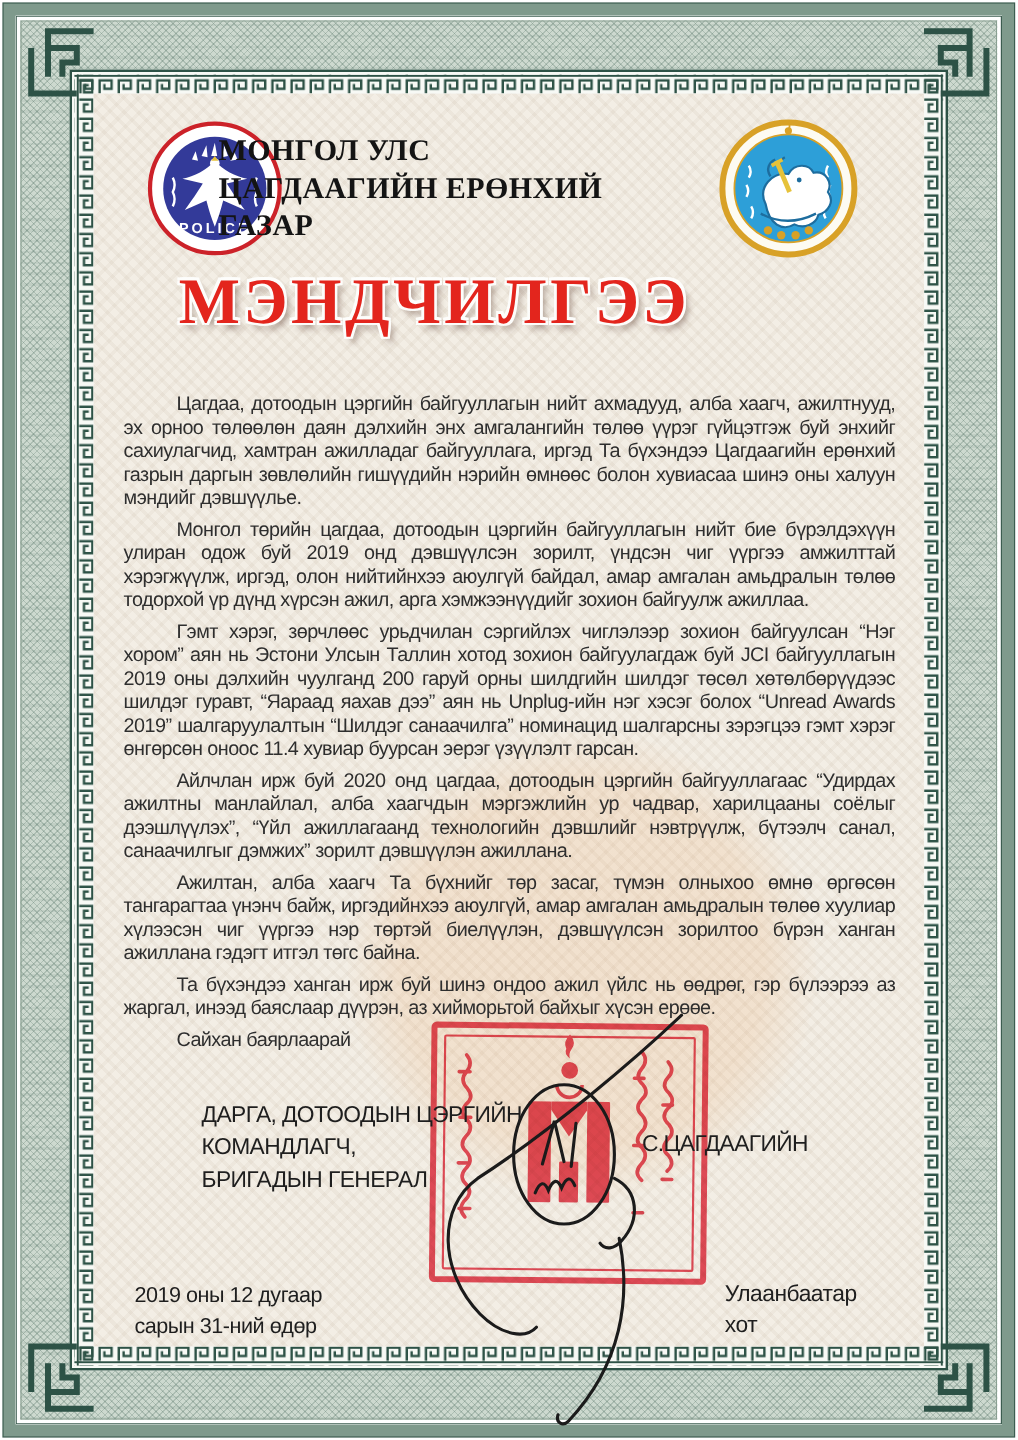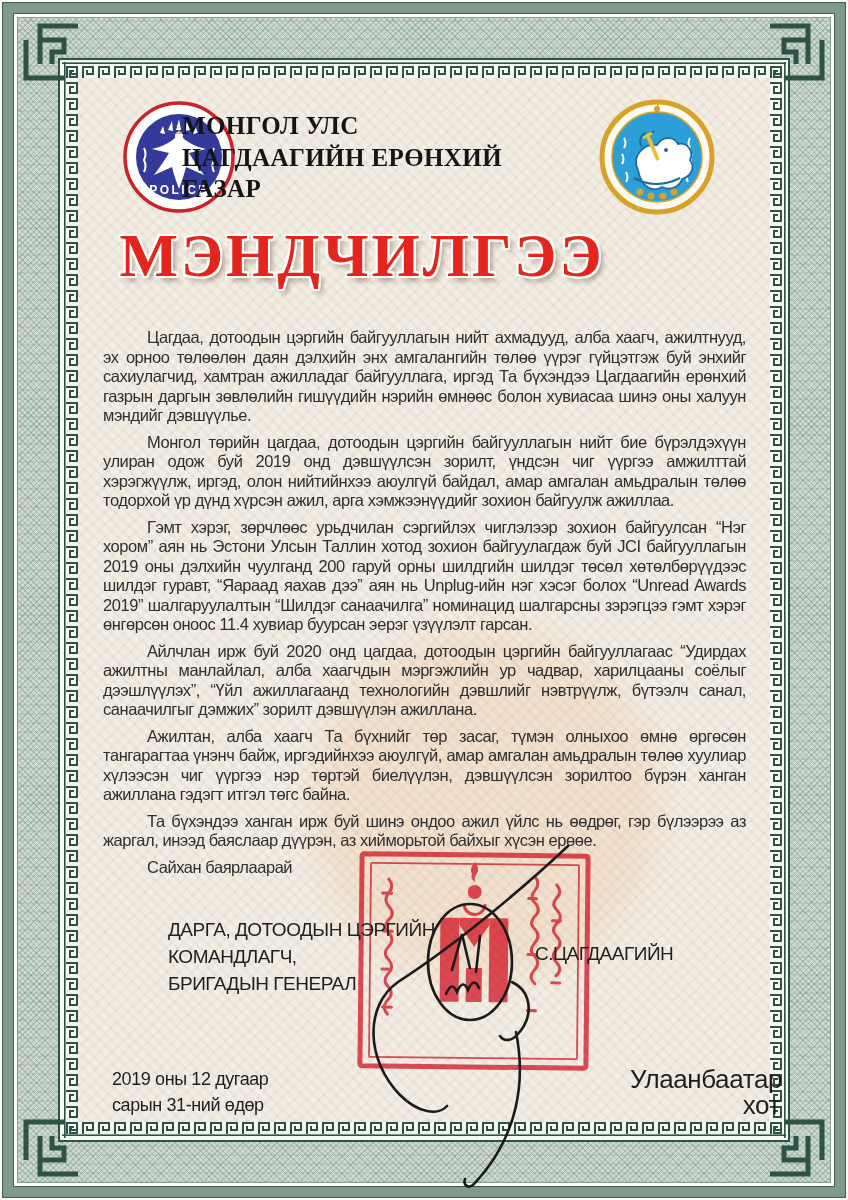--- a/index.html
+++ b/index.html
@@ -47,21 +47,21 @@
   .logo { position:absolute; }
   .logo-left { left:122px; top:100px; width:114px; height:114px; }
   .logo-right{ left:598px; top:98px;  width:118px; height:118px; }
   .org {
     position:absolute; left:182px; top:110px; width:360px; 
     font-family:"Liberation Serif", serif; font-weight:bold; font-size:25px;
     line-height:1.26; color:#141414; letter-spacing:.4px;
   }
   .doc-title {
     position:absolute; left:62px; top:220px; width:600px; text-align:center;
-    font-family:"Liberation Serif", serif; font-weight:bold; font-size:62px;
+    font-family:"Liberation Serif", serif; font-weight:bold; font-size:54px;
     letter-spacing:3px; color:#e3251d;
     text-shadow:
       -2px -2px 0 #fdfdfb, 2px -2px 0 #fdfdfb, -2px 2px 0 #fdfdfb, 2px 2px 0 #fdfdfb,
       0 -2px 0 #fdfdfb, 0 2px 0 #fdfdfb, -2px 0 0 #fdfdfb, 2px 0 0 #fdfdfb,
       4px 5px 5px rgba(95,65,50,.45);
   }
 
   
   .body-text {
     position:absolute; left:103px; top:328px; width:643px;
@@ -88,22 +88,22 @@
     position:absolute; left:535px; top:943px;
     font-size:19px; letter-spacing:-0.5px; color:#1e1e1e;
   }
 
   
   .date-block {
     position:absolute; left:112px; top:1066px;
     font-size:18px; line-height:26px; letter-spacing:-0.4px; color:#1e1e1e;
   }
   .place-block {
-    position:absolute; left:630px; top:1066px; width:150px; text-align:right;
-    font-size:26px; line-height:26px; letter-spacing:-0.4px; color:#1e1e1e;
+    position:absolute; left:604px; top:1066px; width:150px; text-align:left;
+    font-size:19px; line-height:26px; letter-spacing:-0.4px; color:#1e1e1e;
   }
 </style>
 </head>
 <body>
 
 <div class="page">
 
   <div class="band-outer"></div>
   <div class="band-guilloche"></div>
   <div class="meander-zone"></div>

